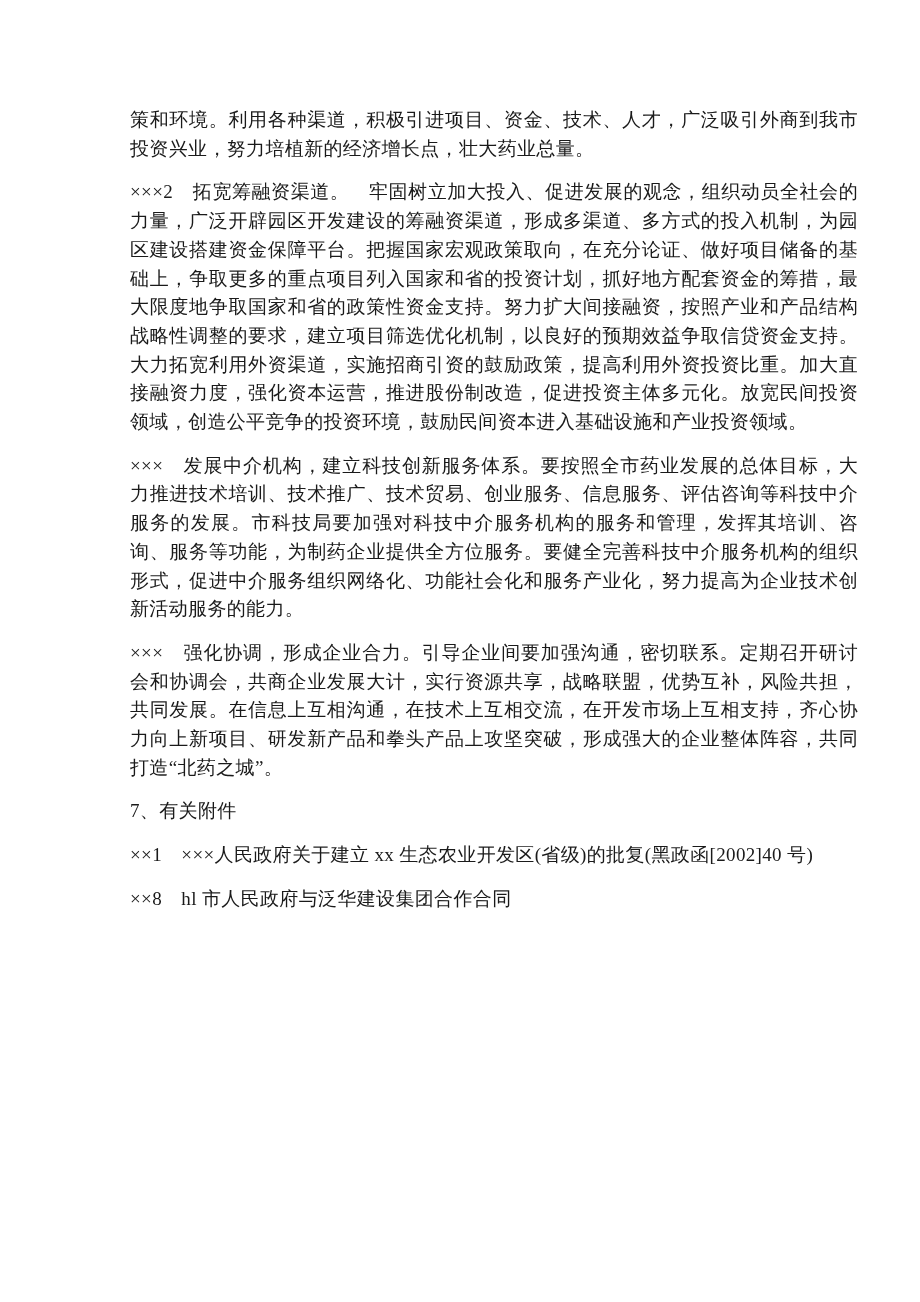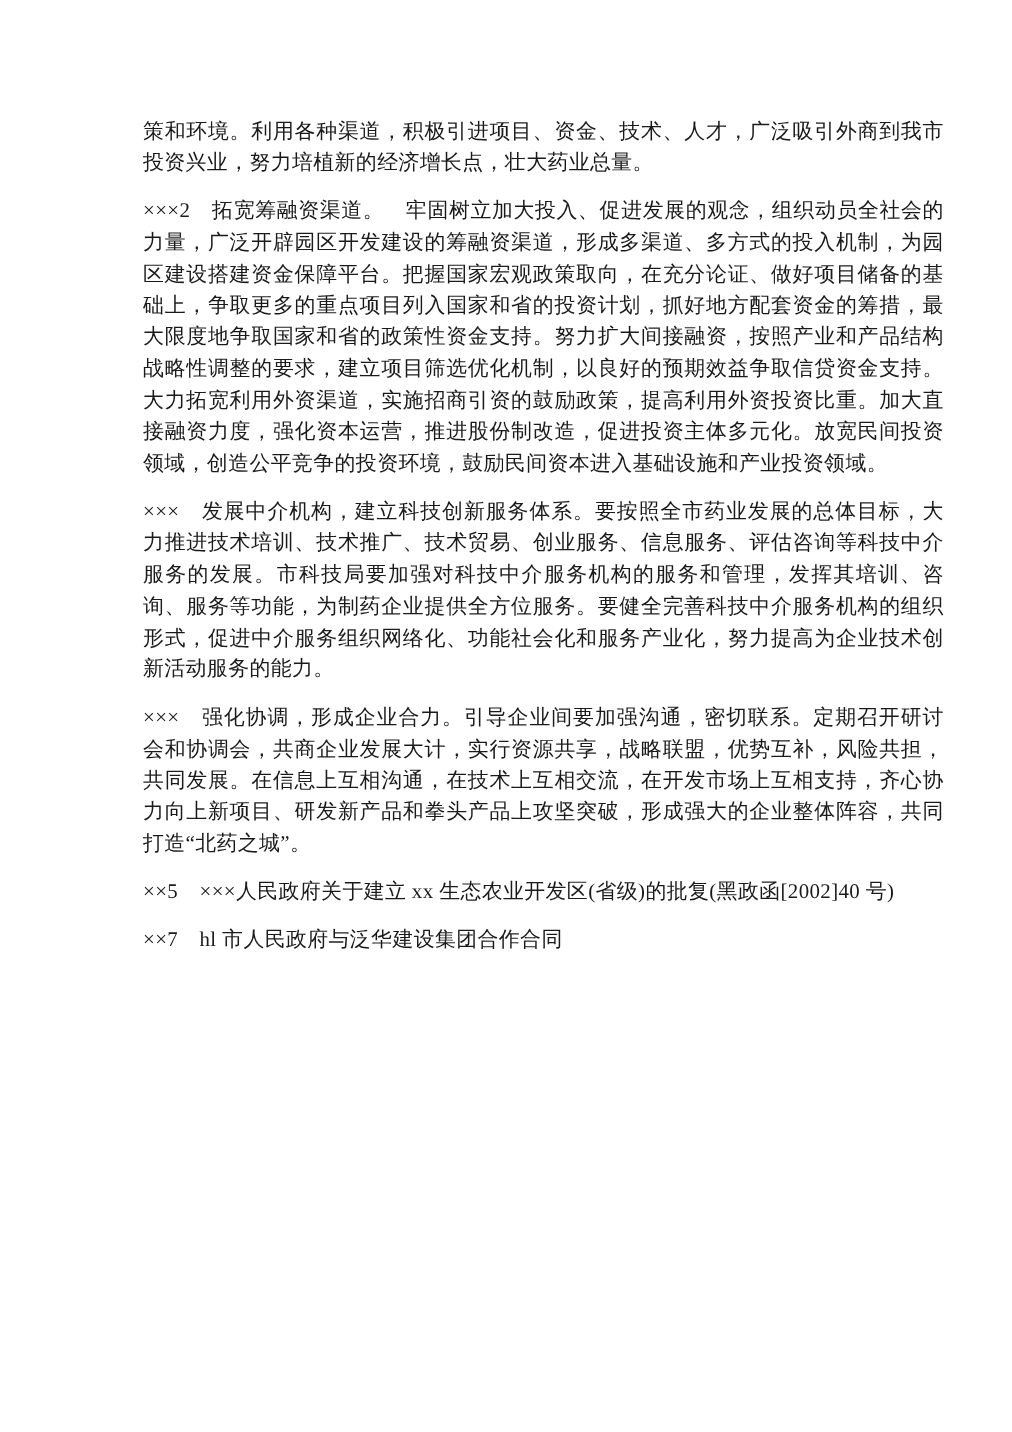--- a/index.html
+++ b/index.html
@@ -33,15 +33,16 @@
   }
 </style>
 </head>
 <body>
 
 <div class="doc-page">
   <p>策和环境。利用各种渠道，积极引进项目、资金、技术、人才，广泛吸引外商到我市投资兴业，努力培植新的经济增长点，壮大药业总量。</p>
   <p>×××2　拓宽筹融资渠道。　牢固树立加大投入、促进发展的观念，组织动员全社会的力量，广泛开辟园区开发建设的筹融资渠道，形成多渠道、多方式的投入机制，为园区建设搭建资金保障平台。把握国家宏观政策取向，在充分论证、做好项目储备的基础上，争取更多的重点项目列入国家和省的投资计划，抓好地方配套资金的筹措，最大限度地争取国家和省的政策性资金支持。努力扩大间接融资，按照产业和产品结构战略性调整的要求，建立项目筛选优化机制，以良好的预期效益争取信贷资金支持。大力拓宽利用外资渠道，实施招商引资的鼓励政策，提高利用外资投资比重。加大直接融资力度，强化资本运营，推进股份制改造，促进投资主体多元化。放宽民间投资领域，创造公平竞争的投资环境，鼓励民间资本进入基础设施和产业投资领域。</p>
   <p>×××　发展中介机构，建立科技创新服务体系。要按照全市药业发展的总体目标，大力推进技术培训、技术推广、技术贸易、创业服务、信息服务、评估咨询等科技中介服务的发展。市科技局要加强对科技中介服务机构的服务和管理，发挥其培训、咨询、服务等功能，为制药企业提供全方位服务。要健全完善科技中介服务机构的组织形式，促进中介服务组织网络化、功能社会化和服务产业化，努力提高为企业技术创新活动服务的能力。</p>
   <p>×××　强化协调，形成企业合力。引导企业间要加强沟通，密切联系。定期召开研讨会和协调会，共商企业发展大计，实行资源共享，战略联盟，优势互补，风险共担，共同发展。在信息上互相沟通，在技术上互相交流，在开发市场上互相支持，齐心协力向上新项目、研发新产品和拳头产品上攻坚突破，形成强大的企业整体阵容，共同打造“北药之城”。</p>
-  <p>××5　×××人民政府关于建立 xx 生态农业开发区(省级)的批复(黑政函[2002]40 号)</p>
-  <p>××7　hl 市人民政府与泛华建设集团合作合同</p>
+  <p>7、有关附件</p>
+  <p>××1　×××人民政府关于建立 xx 生态农业开发区(省级)的批复(黑政函[2002]40 号)</p>
+  <p>××8　hl 市人民政府与泛华建设集团合作合同</p>
 </div>
 
 </body></html>

